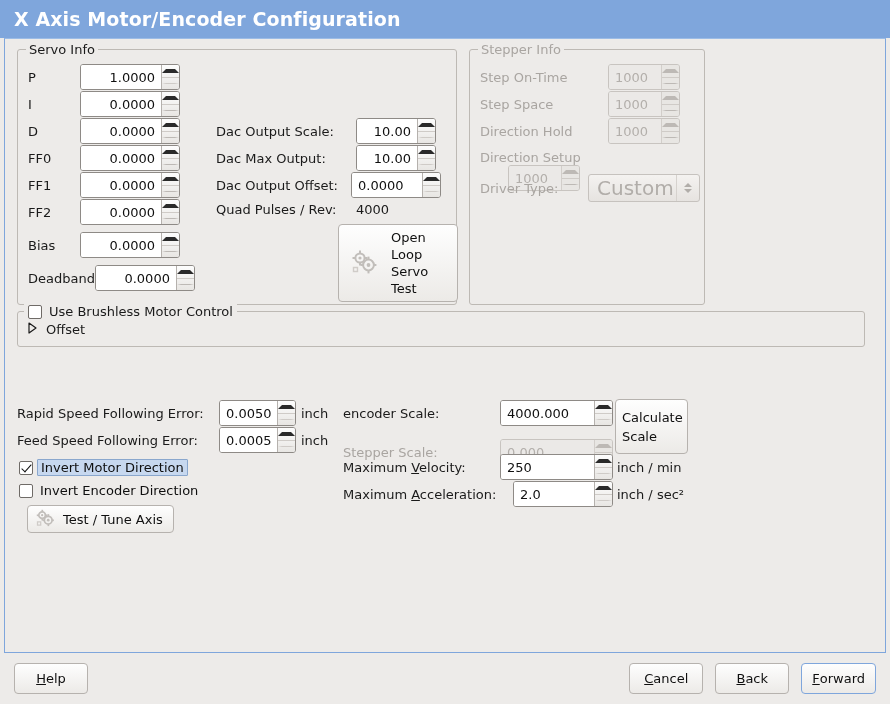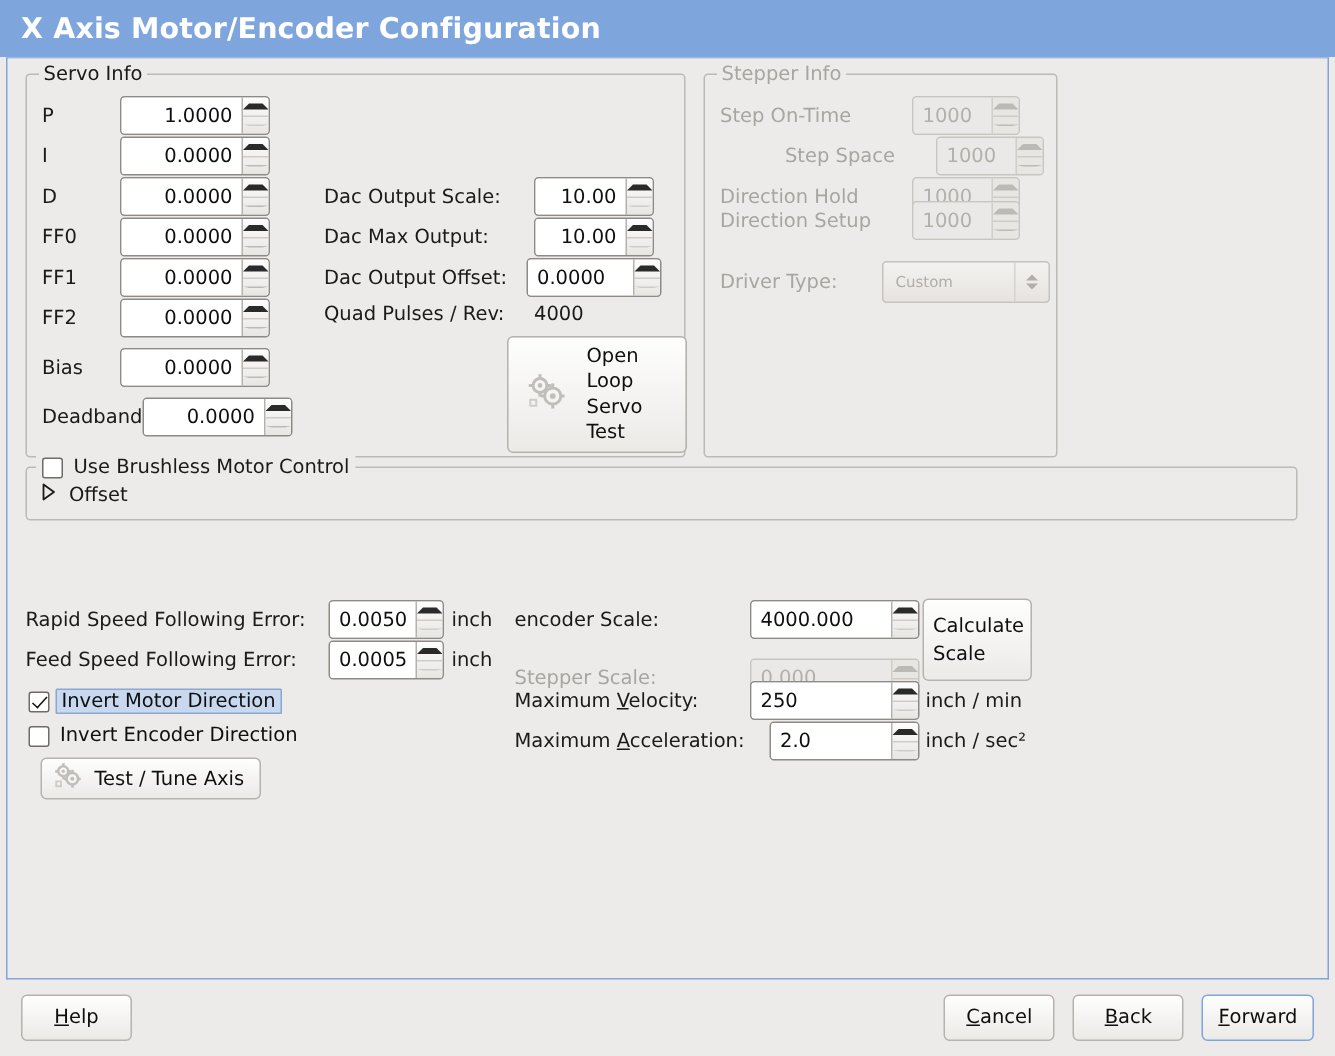--- a/index.html
+++ b/index.html
@@ -124,21 +124,21 @@
   .combo {
     display: inline-flex;
     align-items: center;
     height: 28px;
     box-sizing: border-box;
     border: 1px solid #c6c2be;
     border-radius: 3px;
     background: linear-gradient(#f4f2f0, #e6e3e0);
     padding-left: 8px;
     color: #b1ada9;
-    font-size: 10px;
+    font-size: 20px;
   }
   .combo .ctext { flex: 1 1 auto; }
   .combo .csep {
     width: 22px; flex: 0 0 22px;
     display: flex; flex-direction: column;
     align-items: center; justify-content: center;
     gap: 2px;
     border-left: 1px solid #d6d2ce;
     height: 100%;
   }
@@ -447,21 +447,21 @@
           <span class="up">
               <i class="arrow up off"></i>
             </span>
           <span class="dn">
               <i class="arrow dn off"></i>
             </span>
         </span>
       </span>
     </div>
 
-    <div class="servo-row" style="left:26px; top:41px;text-align:center;">
+    <div class="servo-row" style="left:10px; top:41px;">
       <span class="lbl dim" style="width:128px;">Step Space</span>
       <span class="spin disabled" style="width:72px;">
         <span class="val">1000</span>
         <span class="btns">
           <span class="up">
               <i class="arrow up off"></i>
             </span>
           <span class="dn">
               <i class="arrow dn off"></i>
             </span>
@@ -477,21 +477,21 @@
           <span class="up">
               <i class="arrow up off"></i>
             </span>
           <span class="dn">
               <i class="arrow dn off"></i>
             </span>
         </span>
       </span>
     </div>
 
-    <div class="servo-row" style="left:10px; top:84px;">
+    <div class="servo-row" style="left:10px; top:100px;flex-direction:column;">
       <span class="lbl dim" style="width:128px;">Direction Setup</span>
       <span class="spin disabled" style="width:72px;">
         <span class="val">1000</span>
         <span class="btns">
           <span class="up">
               <i class="arrow up off"></i>
             </span>
           <span class="dn">
               <i class="arrow dn off"></i>
             </span>

